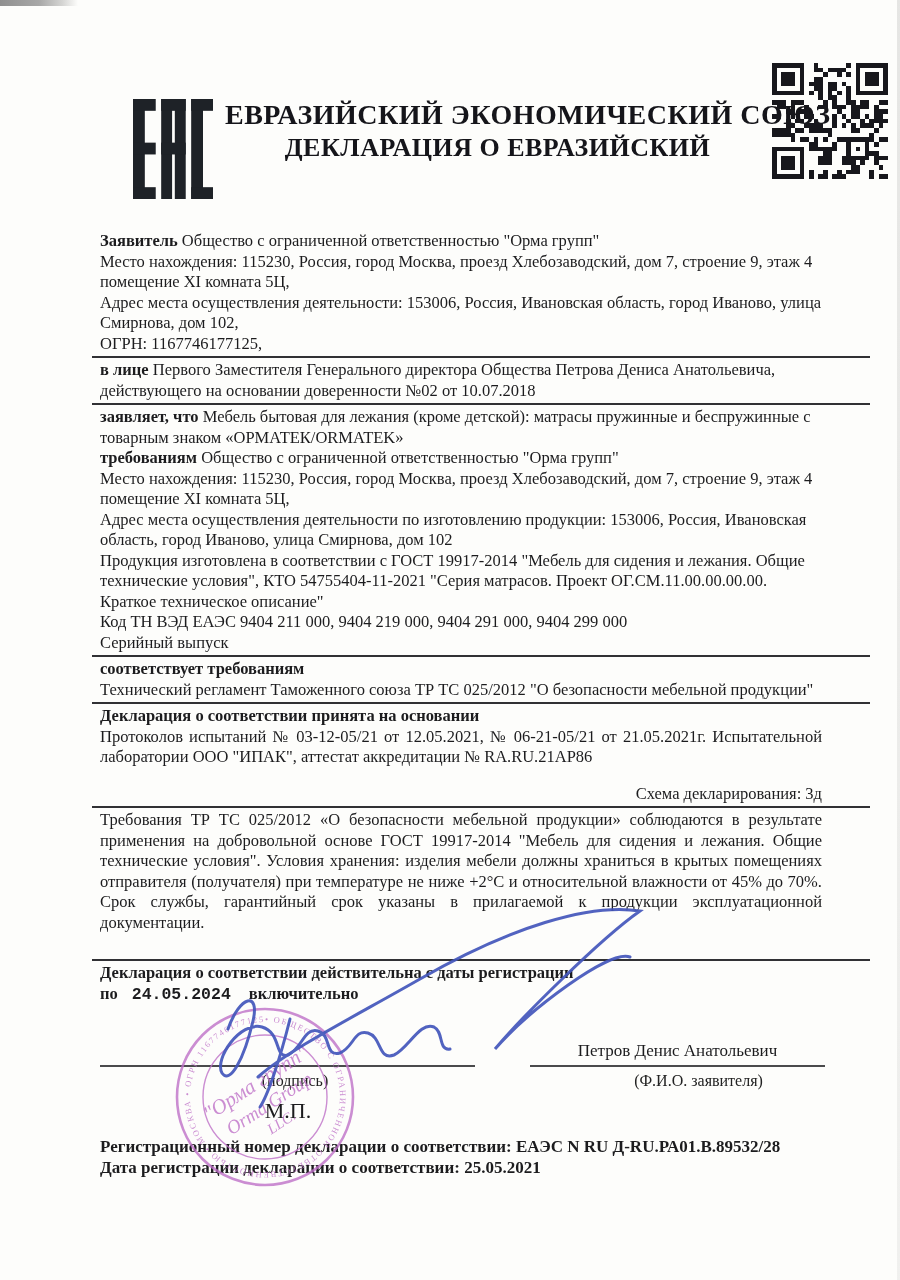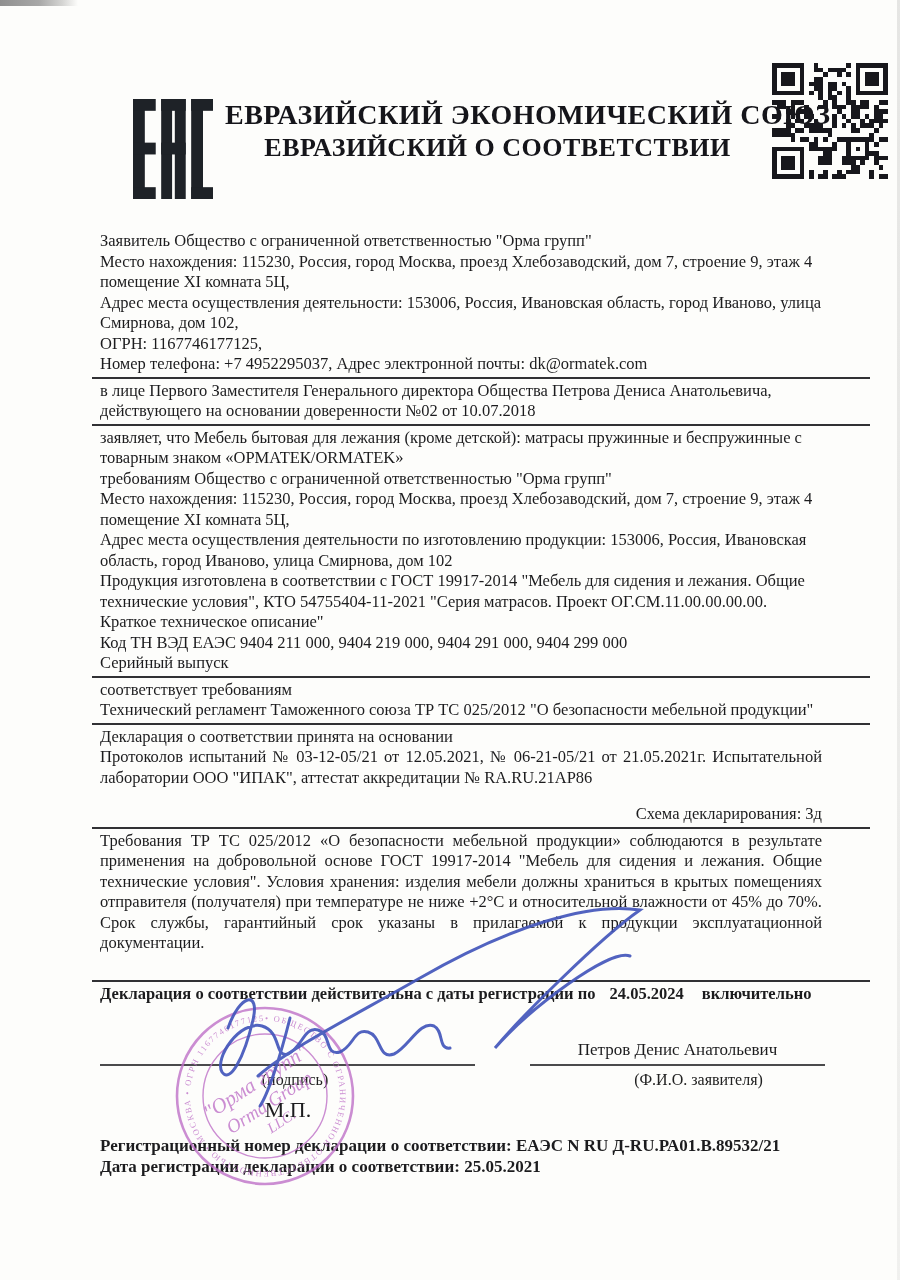--- a/index.html
+++ b/index.html
@@ -19,27 +19,27 @@
   .titles{position:absolute;left:225px;top:98px;width:545px;text-align:center;color:#15151a;}
   .titles h1{margin:0;font-size:28px;line-height:33px;font-weight:bold;letter-spacing:.5px;white-space:nowrap;}
   .titles h2{margin:2px 0 0 0;font-size:26px;line-height:30px;font-weight:bold;letter-spacing:.5px;white-space:nowrap;}
   .qr{position:absolute;left:772px;top:63px;width:116px;height:116px;}
 
   
   .content{position:absolute;left:100px;top:231px;width:722px;
     font-size:16.5px;line-height:20.5px;}
   .content p{margin:0;}
   .content .just{text-align:justify;}
-  .b{font-weight:normal;}
+  .b{font-weight:bold;}
   .rule{border-top:2px solid #313134;margin:2px 0 2px -8px;width:778px;height:0;}
   .rule.gap-top{margin-top:26px;}
   .scheme{margin-top:16px !important;text-align:right;}
 
   .validity{margin-top:6px;font-weight:bold;}
-  .validity .vdate{margin-left:14px;}
+  .validity .vdate{margin-left:14px;font-family:Liberation Mono, monospace;}
   .validity .vsuf{margin-left:18px;}
 
   
   .sig-block{position:relative;height:118px;margin-top:14px;}
   .sig-line{position:absolute;border-top:2px solid #4a4a4c;}
   .sig-line.left{left:0;top:46px;width:375px;}
   .sig-line.right{left:430px;top:46px;width:295px;}
   .sig-caption{position:absolute;font-size:16px;text-align:center;color:#222;}
   .cap-sign{left:95px;top:52px;width:200px;}
   .cap-name{left:451px;top:52px;width:295px;}
@@ -73,21 +73,21 @@
 
         <rect x="64" y="0" width="13" height="110"></rect>
         <rect x="64" y="0" width="24" height="13"></rect>
         <rect x="64" y="97" width="24" height="13"></rect>
       </g>
     </svg>
   </div>
 
   <div class="titles">
     <h1>ЕВРАЗИЙСКИЙ ЭКОНОМИЧЕСКИЙ СОЮЗ</h1>
-    <h2>ЕВРАЗИЙСКИЙ О СООТВЕТСТВИИ</h2>
+    <h2>ДЕКЛАРАЦИЯ О ЕВРАЗИЙСКИЙ</h2>
   </div>
 
   <div class="qr">
     <svg id="qr" viewBox="0 0 25 25" width="116" height="116" xmlns="http://www.w3.org/2000/svg" style="shape-rendering:crispEdges">
         <rect x="0" y="0" width="7" height="1" fill="#17171c"></rect>
         <rect x="0" y="6" width="7" height="1" fill="#17171c"></rect>
         <rect x="0" y="0" width="1" height="7" fill="#17171c"></rect>
         <rect x="6" y="0" width="1" height="7" fill="#17171c"></rect>
         <rect x="2" y="2" width="3" height="3" fill="#17171c"></rect>
         <rect x="18" y="0" width="7" height="1" fill="#17171c"></rect>
@@ -293,21 +293,20 @@
         <rect x="24" y="24" width="1" height="1" fill="#17171c"></rect>
       </svg>
   </div>
 
   <div class="content">
 
     <p><span class="b">Заявитель</span> <span>Общество с ограниченной ответственностью "Орма групп"</span></p>
     <p>Место нахождения: 115230, Россия, город Москва, проезд Хлебозаводский, дом 7, строение 9, этаж 4 помещение XI комната 5Ц,</p>
     <p>Адрес места осуществления деятельности: 153006, Россия, Ивановская область, город Иваново, улица Смирнова, дом 102,</p>
     <p>ОГРН: 1167746177125,</p>
-    <p>Номер телефона: +7 4952295037, Адрес электронной почты: dk@ormatek.com</p>
 
     <div class="rule"></div>
 
     <p><span class="b">в лице</span> <span>Первого Заместителя Генерального директора Общества Петрова Дениса Анатольевича, действующего на основании доверенности №02 от 10.07.2018</span></p>
 
     <div class="rule"></div>
 
     <p><span class="b">заявляет, что</span> <span>Мебель бытовая для лежания (кроме детской): матрасы пружинные и беспружинные с товарным знаком «ОРМАТЕК/ORMATEK»</span></p>
     <p><span class="b">требованиям</span> <span>Общество с ограниченной ответственностью "Орма групп"</span></p>
     <p>Место нахождения: 115230, Россия, город Москва, проезд Хлебозаводский, дом 7, строение 9, этаж 4 помещение XI комната 5Ц,</p>
@@ -360,17 +359,17 @@
           </g>
         </g>
         <g stroke="#4356bb" stroke-width="3" fill="none" stroke-linecap="round" opacity="0.92">
           <path d="M 138 130 C 150 96 170 92 163 122 C 154 160 140 186 132 174 C 124 160 150 122 172 128 C 192 134 184 160 198 156 C 212 150 214 128 228 132 C 242 136 234 158 250 154 C 264 148 264 130 278 134 C 292 138 288 162 304 156 C 318 150 330 122 344 128 C 354 133 348 152 360 150"></path>
           <path d="M 168 178 C 200 150 260 120 330 80 C 420 28 500 4 550 12 C 510 40 430 120 405 150 C 440 110 520 50 540 58"></path>
           <path d="M 200 120 C 190 160 178 196 170 208"></path>
         </g>
       </svg>
     </div>
 
-    <p class="regline"><span>Регистрационный номер декларации о соответствии:</span> <span>ЕАЭС N RU Д-RU.РА01.В.89532/21</span></p>
+    <p class="regline"><span>Регистрационный номер декларации о соответствии:</span> <span>ЕАЭС N RU Д-RU.РА01.В.89532/28</span></p>
     <p class="dateline"><span>Дата регистрации декларации о соответствии:</span> <span>25.05.2021</span></p>
 
   </div>
 </div>
 
 </body></html>

